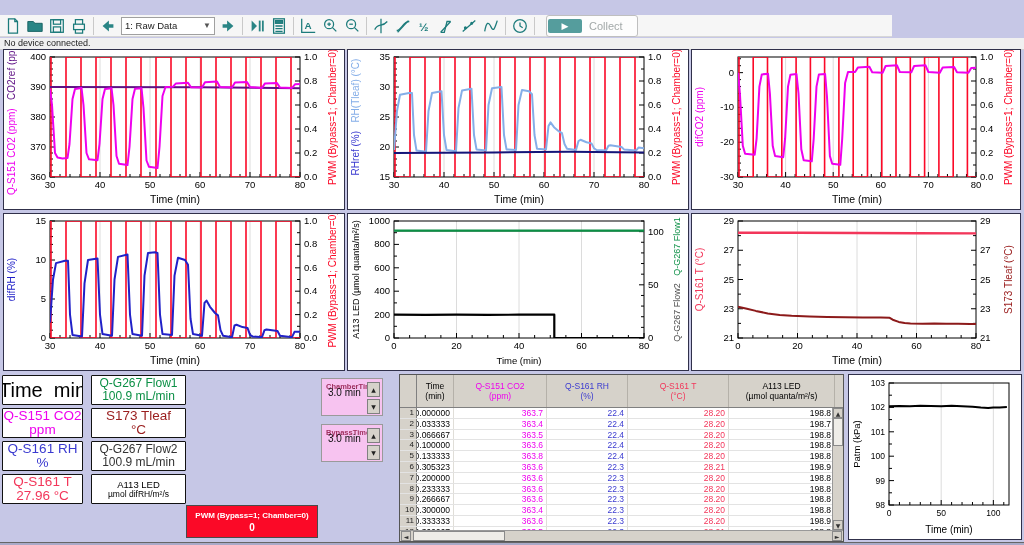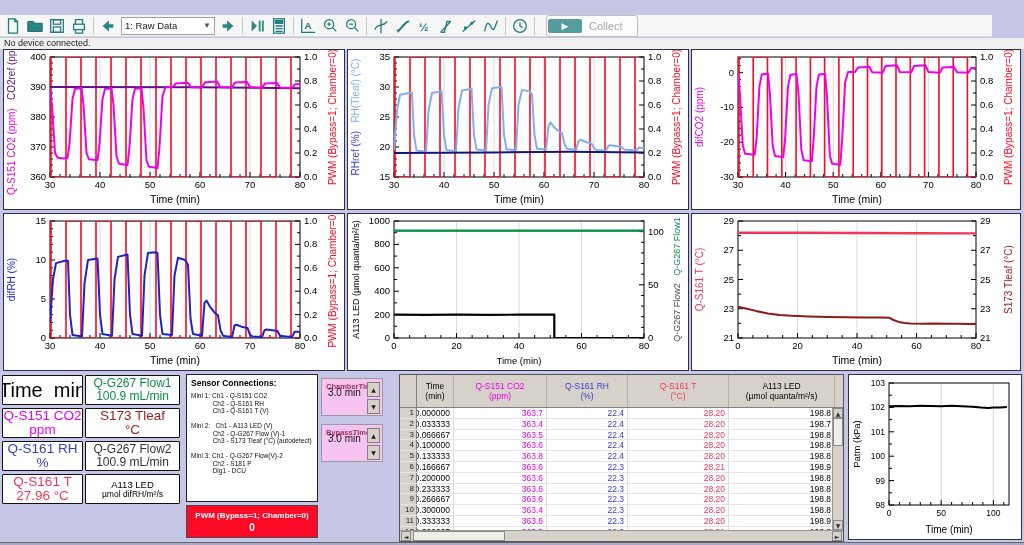--- a/index.html
+++ b/index.html
@@ -6,21 +6,21 @@
   body{font-family:"Liberation Sans","DejaVu Sans",sans-serif;-webkit-font-smoothing:antialiased;}
   #app{position:relative;width:1024px;height:545px;background:#c6c7e6;overflow:hidden;}
 
   
   .menubar{position:absolute;left:0;top:0;width:1024px;height:14px;background:#f0f0f0;
     border-bottom:1px solid #e2e2e2;display:flex;align-items:center;font-size:11px;color:#111;}
   .menubar .mi{padding:0 6px;line-height:14px;cursor:default;}
   .menubar .mi.hl{background:#c3ddf3;}
 
   
-  .toolbar{position:absolute;left:0;top:15px;width:992px;height:22px;background:#f6f6f6;
+  .toolbar{position:absolute;left:0;top:15px;width:892px;height:22px;background:#f6f6f6;
     border-bottom:1px solid #d7d7d7;display:flex;align-items:center;padding-left:2px;box-sizing:border-box;}
   .tbtn{width:22px;height:20px;display:flex;align-items:center;justify-content:center;}
   .tsep{width:1px;height:18px;background:#c9c9c9;margin:0 3px;}
   .run-select{width:86px;height:16px;background:#fff;border:1px solid #a0a0a0;font-size:9.5px;
     display:flex;align-items:center;justify-content:space-between;padding:0 3px;color:#222;margin:0 2px;}
   .run-select .chev{font-size:8px;color:#555;}
   .collect{margin-left:8px;width:88px;height:18px;border:1px solid #bfbfbf;border-radius:3px;
     background:#fdfdfd;display:flex;align-items:center;padding:1px;}
   .collect-play{width:34px;height:14px;background:#559d9d;border-radius:2px;color:#fff;
     display:flex;align-items:center;justify-content:center;font-size:9px;font-family:"DejaVu Sans",sans-serif;}
@@ -29,21 +29,21 @@
   
   .statusbar{position:absolute;left:0;top:38px;width:1024px;height:11px;background:#f0f0f0;
     font-size:9px;color:#222;padding-left:4px;border-bottom:1px solid #d0d0d0;}
 
   
   .chart-panel{position:absolute;background:#fff;border:1px solid #30304a;box-sizing:border-box;}
   .chart-panel svg{display:block;}
 
   
   .meters{position:absolute;left:2px;top:375px;width:180px;display:grid;
-    grid-template-columns:81px 95px;grid-auto-rows:30px;gap:3px 2px;}
+    grid-template-columns:81px 95px;grid-auto-rows:30px;gap:3px 8px;}
   .meter{background:#fff;border:1.5px solid #111;border-radius:1px;display:flex;flex-direction:column;
     align-items:center;justify-content:center;text-align:center;line-height:1.05;overflow:hidden;}
   .meter.md{font-size:13.5px;}
   .meter.sm{font-size:12px;}
   .meter.xs div:first-child{font-size:9.5px;}
   .meter.xs div:last-child{font-size:8.5px;}
   .meter.xl{font-size:20px;white-space:pre;}
 
   
   .sensor{position:absolute;left:186px;top:374px;width:132px;height:128px;background:#fff;
@@ -814,34 +814,20 @@
       <div class="meter md" style="color: rgb(242, 54, 90);">
         <div>Q-S161 T</div>
         <div>27.96 °C</div>
       </div>
       <div class="meter xs" style="color: rgb(0, 0, 0);">
         <div>A113 LED</div>
         <div>µmol difRH/m²/s</div>
       </div>
     </div>
 
-  <div class="sensor">
-    <div class="title">Sensor Connections:</div>
-    <div class="body">Mini 1: Ch1 - Q-S151 CO2
-            Ch2 - Q-S161 RH
-            Ch3 - Q-S161 T (V)
-
-Mini 2:   Ch1 - A113 LED (V)
-            Ch2 - Q-G267 Flow (V)-1
-            Ch3 - S173 Tleaf (°C) (autodetect)
-
-Mini 3: Ch1 - Q-G267 Flow(V)-2
-            Ch2 - S181 P
-            Dig1 - DCU</div>
-  </div>
 
   <div class="pwmbox">
     <div class="t">PWM (Bypass=1; Chamber=0)</div>
     <div class="v">0</div>
   </div>
 
   <div class="controls">
       <div class="ctl">
         <div class="lab">ChamberTime</div>
         <div class="val">3.0 min</div>
@@ -921,21 +907,21 @@
           <div class="dt-row">
             <div class="dt-num">5</div>
             <div class="dt-c rtl" style="width: 37px; color: rgb(0, 0, 0);">0.133333</div>
             <div class="dt-c" style="width: 93px; color: rgb(238, 0, 238);">363.8</div>
             <div class="dt-c" style="width: 81px; color: rgb(58, 58, 208);">22.4</div>
             <div class="dt-c" style="width: 101px; color: rgb(242, 54, 90);">28.20</div>
             <div class="dt-c" style="width: 106px; color: rgb(0, 0, 0);">198.8</div>
           </div>
           <div class="dt-row">
             <div class="dt-num">6</div>
-            <div class="dt-c rtl" style="width: 37px; color: rgb(0, 0, 0);">0.166667</div>
+            <div class="dt-c rtl" style="width: 37px; color: rgb(0, 0, 0);">0.305323</div>
             <div class="dt-c" style="width: 93px; color: rgb(238, 0, 238);">363.6</div>
             <div class="dt-c" style="width: 81px; color: rgb(58, 58, 208);">22.3</div>
             <div class="dt-c" style="width: 101px; color: rgb(242, 54, 90);">28.21</div>
             <div class="dt-c" style="width: 106px; color: rgb(0, 0, 0);">198.9</div>
           </div>
           <div class="dt-row">
             <div class="dt-num">7</div>
             <div class="dt-c rtl" style="width: 37px; color: rgb(0, 0, 0);">0.200000</div>
             <div class="dt-c" style="width: 93px; color: rgb(238, 0, 238);">363.6</div>
             <div class="dt-c" style="width: 81px; color: rgb(58, 58, 208);">22.3</div>

